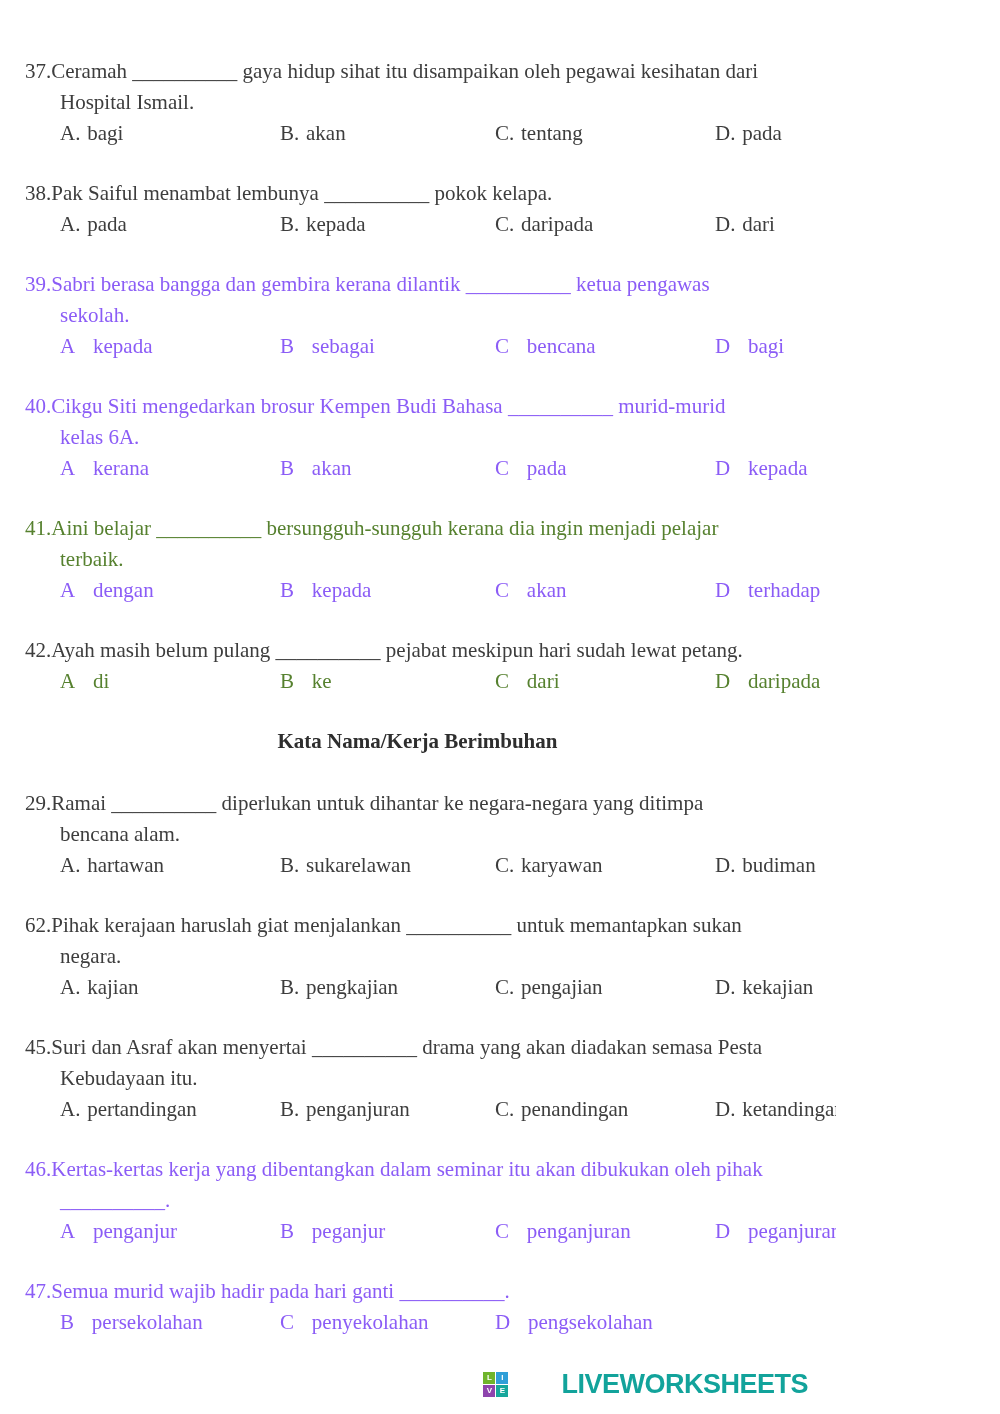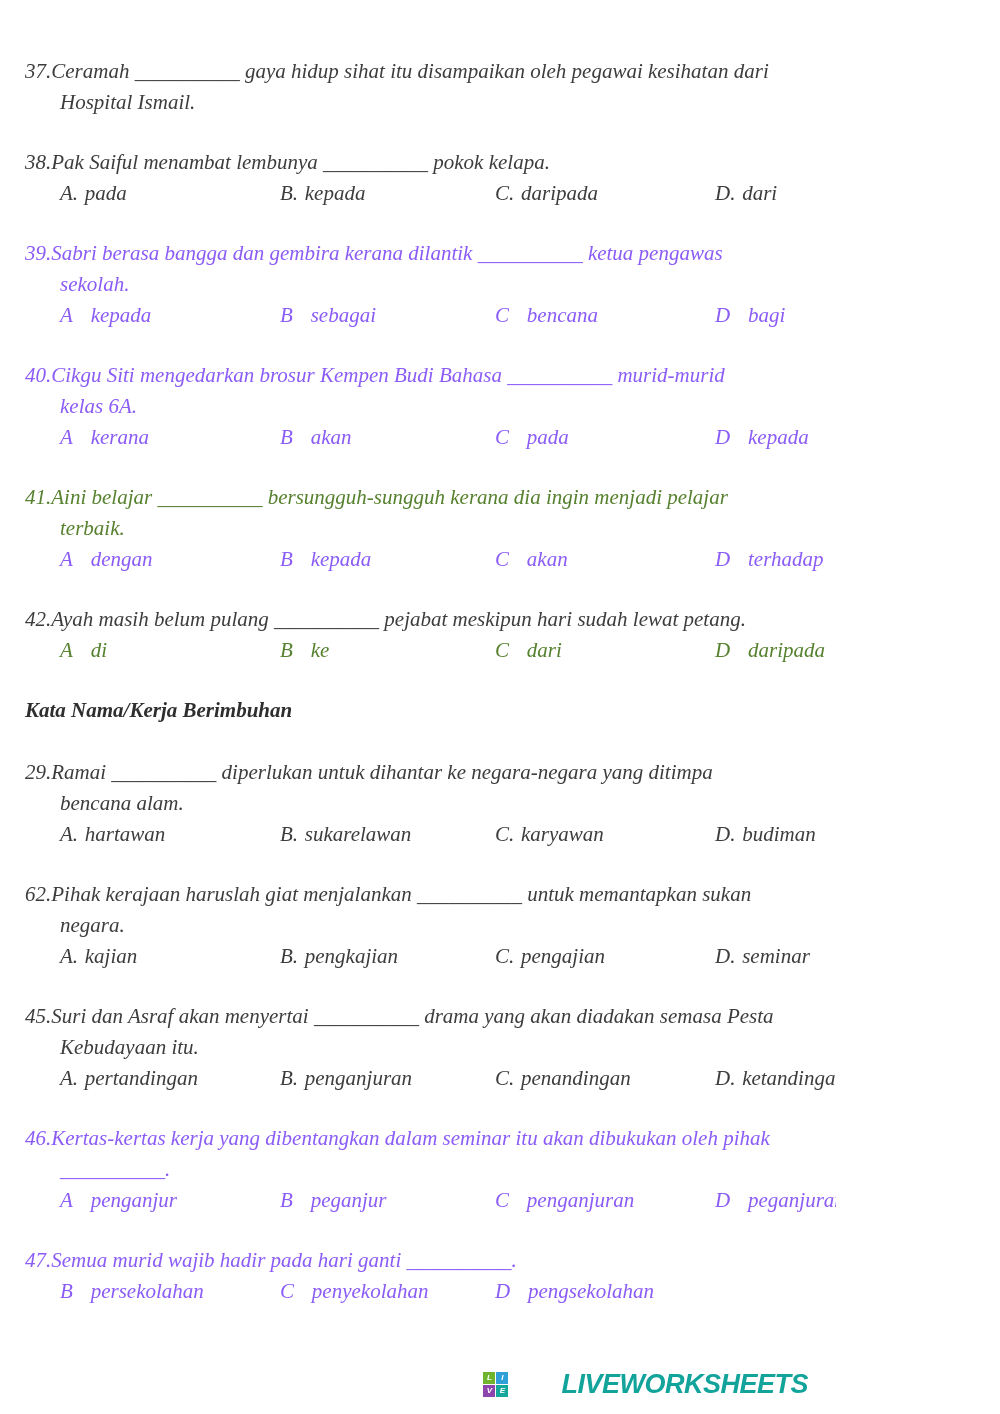--- a/index.html
+++ b/index.html
@@ -1,44 +1,50 @@
 <!DOCTYPE html>
 <html><head>
 <meta charset="utf-8">
 <style>
   * { margin:0; padding:0; box-sizing:border-box; }
   html,body { width:1000px; background:#ffffff; }
   body { font-family:"Liberation Serif", serif; }
-  .page { position:relative; width:836px; height:1414px; background:#ffffff; overflow:hidden;font-style:italic; }
+  .page { position:relative; width:836px; height:1414px; background:#ffffff; overflow:hidden; }
   .content { padding:56px 26px 0 25px; font-size:21px; line-height:31px; }
   .question { margin-bottom:29px; }
   .q-text { padding-left:35px; text-indent:-35px; white-space:pre-wrap; }
   .options { display:grid; grid-template-columns:220px 215px 220px auto; padding-left:35px; }
   .opt { white-space:nowrap; cursor:pointer; }
   .opt-letter { margin-right:0.32em; }
   .opt-letter.wide { margin-right:0.85em; }
-  .heading { text-align:left; font-weight:bold; color:#2e2e2e; margin:2px 0 31px 0; }
+  .heading { text-align:center; font-weight:bold; color:#2e2e2e; margin:2px 0 31px 0; }
   .c-dark  { color:#3d3d3d; }
   .c-blue  { color:#8b5cf6; }
   .c-green { color:#56812f; }
   .footer { position:absolute; right:28px; bottom:14px; display:flex; align-items:center; }
   .logo { display:grid; grid-template-columns:12px 12px; grid-auto-rows:12px; gap:1px; margin-right:5px; }
   .logo-sq { display:flex; align-items:center; justify-content:center; color:#ffffff;
              font-family:"Liberation Sans", sans-serif; font-weight:bold; font-size:8px; line-height:1; }
   .brand { font-family:"Liberation Sans", sans-serif; font-weight:bold; font-size:27px;
            color:#12a39b; letter-spacing:-0.5px;margin-left:48px; }
 </style>
 </head>
 <body>
 
 <div class="page">
   <div class="content" id="content">
       <div class="question">
         <div class="q-text c-dark">37.Ceramah __________ gaya hidup sihat itu disampaikan oleh pegawai kesihatan dari
 Hospital Ismail.</div>
+        <div class="options c-dark">
+          <div class="opt"><span class="opt-letter">A.</span><span class="opt-word">bagi</span></div>
+          <div class="opt"><span class="opt-letter">B.</span><span class="opt-word">akan</span></div>
+          <div class="opt"><span class="opt-letter">C.</span><span class="opt-word">tentang</span></div>
+          <div class="opt"><span class="opt-letter">D.</span><span class="opt-word">pada</span></div>
+        </div>
       </div>
       <div class="question">
         <div class="q-text c-dark">38.Pak Saiful menambat lembunya __________ pokok kelapa.</div>
         <div class="options c-dark">
           <div class="opt"><span class="opt-letter">A.</span><span class="opt-word">pada</span></div>
           <div class="opt"><span class="opt-letter">B.</span><span class="opt-word">kepada</span></div>
           <div class="opt"><span class="opt-letter">C.</span><span class="opt-word">daripada</span></div>
           <div class="opt"><span class="opt-letter">D.</span><span class="opt-word">dari</span></div>
         </div>
       </div>
@@ -92,21 +98,21 @@
           <div class="opt"><span class="opt-letter">D.</span><span class="opt-word">budiman</span></div>
         </div>
       </div>
       <div class="question">
         <div class="q-text c-dark">62.Pihak kerajaan haruslah giat menjalankan __________ untuk memantapkan sukan
 negara.</div>
         <div class="options c-dark">
           <div class="opt"><span class="opt-letter">A.</span><span class="opt-word">kajian</span></div>
           <div class="opt"><span class="opt-letter">B.</span><span class="opt-word">pengkajian</span></div>
           <div class="opt"><span class="opt-letter">C.</span><span class="opt-word">pengajian</span></div>
-          <div class="opt"><span class="opt-letter">D.</span><span class="opt-word">seminar</span></div>
+          <div class="opt"><span class="opt-letter">D.</span><span class="opt-word">kekajian</span></div>
         </div>
       </div>
       <div class="question">
         <div class="q-text c-dark">45.Suri dan Asraf akan menyertai __________ drama yang akan diadakan semasa Pesta
 Kebudayaan itu.</div>
         <div class="options c-dark">
           <div class="opt"><span class="opt-letter">A.</span><span class="opt-word">pertandingan</span></div>
           <div class="opt"><span class="opt-letter">B.</span><span class="opt-word">penganjuran</span></div>
           <div class="opt"><span class="opt-letter">C.</span><span class="opt-word">penandingan</span></div>
           <div class="opt"><span class="opt-letter">D.</span><span class="opt-word">ketandingan</span></div>

